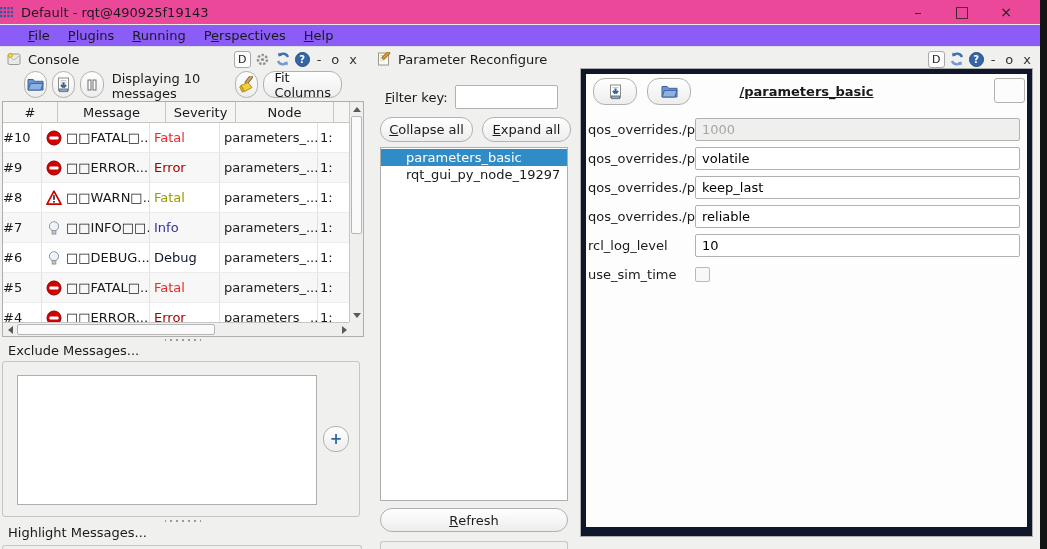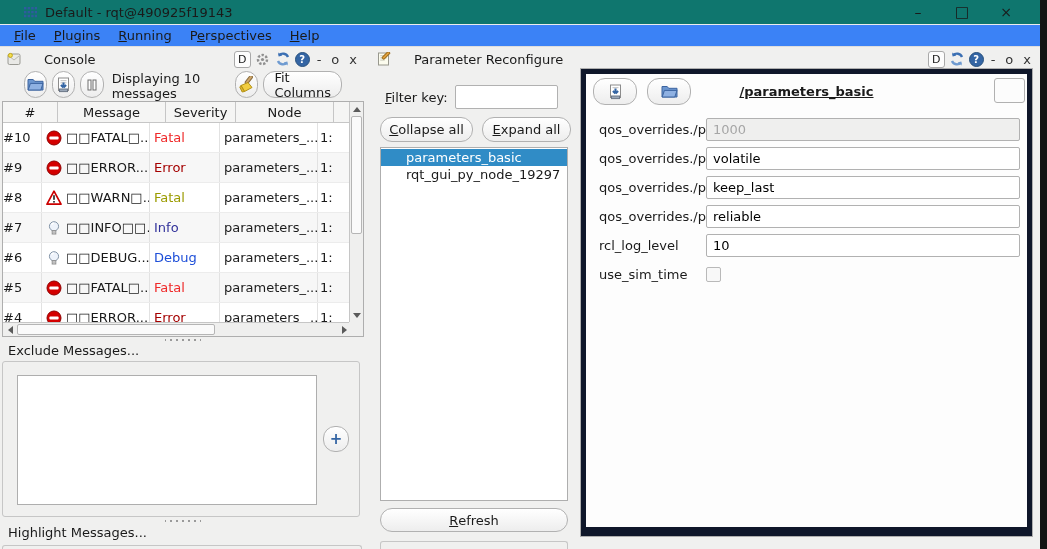--- a/index.html
+++ b/index.html
@@ -2,34 +2,34 @@
 <html><head>
 <meta charset="utf-8">
 <style>
   *{box-sizing:border-box;margin:0;padding:0}
   body{margin:0;background:#333}
   #root{position:relative;width:1047px;height:549px;overflow:hidden;background:#141414;
         font-family:"DejaVu Sans","Liberation Sans",sans-serif;font-size:13px;color:#1a1a1a}
   #window{position:absolute;left:0;top:0;width:1040px;height:549px;background:#f0f0ef}
 
   
-  #titlebar{height:25px;background:#0f766e;display:flex;align-items:center;padding-left:24px;border-bottom:1px solid #ececec}
+  #titlebar{height:25px;background:#ec4899;display:flex;align-items:center;padding-left:0;border-bottom:1px solid #ececec}
   #titlebar .app-icon{display:flex;margin-right:8px}
   #win-controls{margin-left:auto;display:flex;align-items:center;margin-right:12px}
   .win-btn{width:44px;text-align:center;font-size:14px;color:#1a1a1a;cursor:default}
   .win-btn.maxi{font-size:15px}
 
   
-  #menubar{height:22px;background:#3b82f6;border-bottom:1px solid #dedede;display:flex;align-items:center;padding-left:5px}
+  #menubar{height:22px;background:#8b5cf6;border-bottom:1px solid #dedede;display:flex;align-items:center;padding-left:19px}
   .menu-item{padding:2px 9px}
 
   
   #workspace{position:absolute;top:47px;left:0;width:1040px;bottom:0;background:#f0f0ef}
   .dock-header{height:24px;display:flex;align-items:center;padding:0 6px;gap:4px}
-  .dock-title{margin-left:18px}
+  .dock-title{margin-left:2px}
   .dock-btns{margin-left:auto;display:flex;align-items:center;gap:4px}
   .d-btn{width:17px;height:17px;border:1px solid #a9a9a9;border-radius:3px;background:#fdfdfd;
          display:flex;align-items:center;justify-content:center;font-size:11px}
   .icon-16{width:16px;height:16px;display:flex;align-items:center;justify-content:center}
   .help-badge{width:15px;height:15px;border-radius:50%;background:#3465a4;border:1px solid #28517e;
          color:#fff;font-size:10px;font-weight:bold;display:flex;align-items:center;justify-content:center}
   .dock-glyph{color:#333;font-size:13px;padding:0 3px}
 
   
   #console-dock{position:absolute;left:0;top:0;width:366px;bottom:0}
@@ -96,21 +96,21 @@
   #detail-panel{position:absolute;left:210px;top:21px;width:453px;height:469px;border:1px solid #aeaeae;background:#0f172a}
   #detail-inner{position:absolute;left:5px;top:5px;right:5px;bottom:9px;background:#fdfdfd}
   .detail-tbtn{position:absolute;top:4px;width:44px;height:27px;display:flex;align-items:center;justify-content:center}
   #detail-save{left:7px}
   #detail-open{left:61px}
   #detail-title{position:absolute;top:10px;left:120px;right:120px;text-align:center;font-weight:bold;
                 text-decoration:underline;white-space:nowrap}
   #detail-blank-btn{position:absolute;top:4px;right:2px;width:31px;height:25px;background:#fcfcfc;border:1px solid #b1b1b1;border-radius:3px}
   #param-rows{position:absolute;left:0;top:43px;right:0}
   .param-row{display:flex;align-items:center;height:24px;margin-bottom:5px}
-  .param-label{width:107px;margin-left:13px;white-space:nowrap;overflow:hidden;flex:none}
+  .param-label{width:107px;margin-left:2px;white-space:nowrap;overflow:hidden;flex:none}
   .param-input{flex:1;height:23px;margin-right:7px;border:1px solid #b1b1b1;border-radius:2px;background:#fff;
                font:13px "DejaVu Sans",sans-serif;padding:0 6px;outline:none;min-width:0}
   .param-input:disabled{background:#efefee;color:#a6a6a6}
   .checkbox{width:15px;height:15px;border:1px solid #b9b9b9;border-radius:2px;background:#f8f8f8}
 
   #right-strip{position:absolute;right:0;top:0;width:7px;height:549px;background:#141414}
   u{text-decoration:underline}
 </style>
 </head>
 <body>
@@ -299,21 +299,21 @@
                   <span class="row-icon">
                     <svg width="16" height="16" viewBox="0 0 16 16">
                       <circle cx="8" cy="6.3" r="4.6" fill="#eef3fb" stroke="#8495a8"></circle>
                       <path d="M5.6 4.6 a3 3 0 0 1 2.2 -1.6" fill="none" stroke="#fff" stroke-width="1.4"></path>
                       <rect x="6.2" y="10.6" width="3.6" height="3.4" fill="#d9d9d9" stroke="#909090"></rect>
                       <rect x="6.2" y="11.7" width="3.6" height="0.9" fill="#aeaeae"></rect>
                     </svg>
                   </span>
                   <span>□□DEBUG...</span>
                 </div>
-                <div class="td c-sev" style="color: #1d4ed8;">Debug</div>
+                <div class="td c-sev" style="color: #0f172a;">Debug</div>
                 <div class="td c-node">parameters_...</div>
                 <div class="td c-time">1:</div>
               </div>
               <div class="trow alt">
                 <div class="td c-num">#5</div>
                 <div class="td c-msg">
                   <span class="row-icon">
                     <svg width="16" height="16" viewBox="0 0 16 16">
                       <circle cx="8" cy="8" r="7" fill="#d40000" stroke="#8f0000"></circle>
                       <rect x="3.4" y="6.6" width="9.2" height="2.8" rx="1" fill="#fff"></rect>

